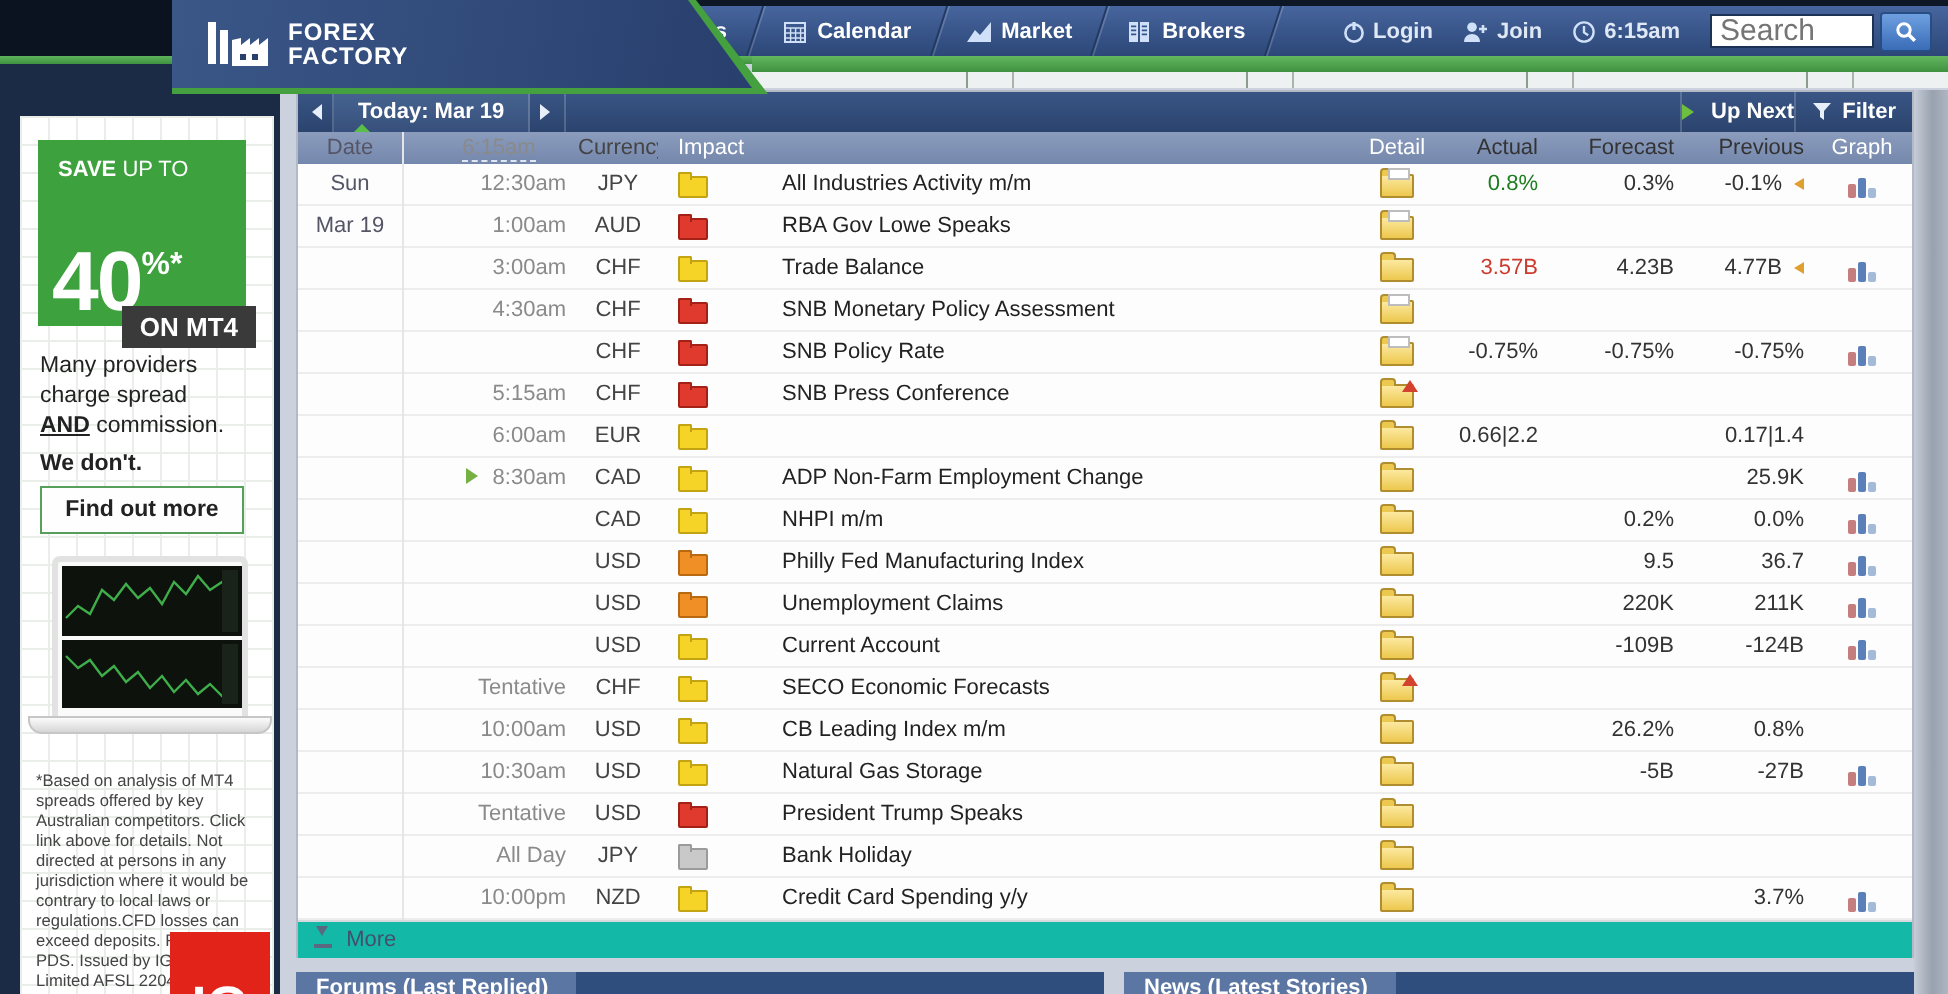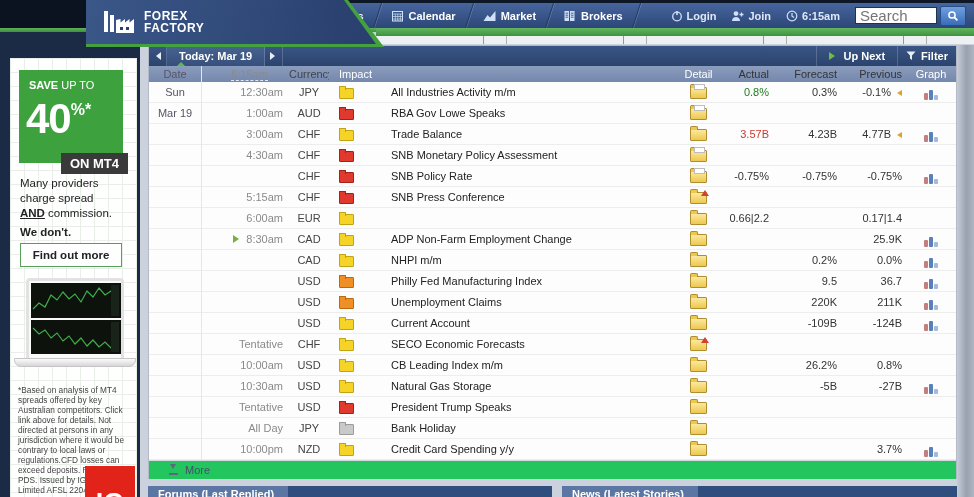--- a/index.html
+++ b/index.html
@@ -41,21 +41,21 @@
                 background-image:repeating-linear-gradient(90deg,transparent 0 55px,#8d9c8d 55px 56px,transparent 56px 78px,#aab5aa 78px 79px,transparent 79px 140px);}
 
   
   .sidebar{position:absolute;left:0;top:32px;width:140px;height:465px;background:#1c2b45;z-index:4;}
   .adpanel{position:absolute;left:10px;top:26px;width:127px;height:439px;background:#fff;overflow:hidden;
            background-image:linear-gradient(#eaeee9 1px,transparent 1px),linear-gradient(90deg,#eaeee9 1px,transparent 1px);
            background-size:14px 14px;cursor:pointer;}
   .ad-green{position:absolute;left:9px;top:12px;width:104px;height:93px;background:#3da13d;}
   .ad-save{color:#fff;font-size:11px;margin:9px 0 0 10px;}
   .ad-save b{font-weight:bold;}
-  .ad-num{color:#fff;font-size:42px;font-weight:bold;line-height:38px;margin-left:7px;letter-spacing:-1px;}
+  .ad-num{color:#fff;font-size:42px;font-weight:bold;line-height:38px;margin-left:7px;letter-spacing:-1px;margin-top:23px;}
   .ad-sup{font-size:16px;vertical-align:18px;letter-spacing:0;}
   .ad-badge{position:absolute;right:-5px;bottom:-11px;background:#3a3a3a;color:#fff;font-weight:bold;
             font-size:13px;padding:3px 9px;}
   .ad-body{position:absolute;left:10px;top:118px;font-size:11.5px;color:#222;line-height:15px;}
   .ad-body .bu{font-weight:bold;text-decoration:underline;}
   .ad-body .b{font-weight:bold;}
   .ad-cta{position:absolute;left:10px;top:185px;width:102px;height:24px;border:1px solid #57a05c;background:#fdfefd;
           color:#222;font-weight:bold;font-size:11.5px;text-align:center;line-height:22px;box-sizing:border-box;cursor:pointer;}
   .laptop{position:absolute;left:4px;top:220px;width:122px;height:98px;}
   .lt-screen{position:absolute;left:12px;top:0;width:98px;height:80px;background:#fafafa;border:3px solid #e2e2e2;
@@ -74,21 +74,21 @@
                 background:linear-gradient(#3a5585,#2b446e);display:flex;align-items:center;color:#fff;font-size:11px;font-weight:bold;}
   .tb-arrow{width:18px;height:20px;display:flex;align-items:center;justify-content:center;cursor:pointer;
             border-right:1px solid rgba(255,255,255,.18);box-sizing:border-box;}
   .arr-l{width:0;height:0;border:4px solid transparent;border-right:5px solid #e8eef8;margin-right:2px;}
   .arr-r{width:0;height:0;border:4px solid transparent;border-left:5px solid #e8eef8;margin-left:2px;}
   .tb-today{position:relative;height:20px;line-height:20px;padding:0 12px;cursor:pointer;
             background:linear-gradient(#46648f,#374f7c);border-right:1px solid rgba(255,255,255,.18);}
   .tb-today::after{content:"";position:absolute;left:10px;bottom:0;width:0;height:0;
                    border:4px solid transparent;border-bottom:4px solid #5abf49;}
   .tb-spacer{flex:1;}
-  .tb-upnext{display:flex;align-items:center;gap:5px;padding:0 12px;height:20px;cursor:pointer;
+  .tb-upnext{display:flex;align-items:center;gap:5px;padding:0 0;height:20px;cursor:pointer;
              border-left:1px solid rgba(255,255,255,.18);}
   .upnext-tri{width:0;height:0;border:4px solid transparent;border-left:6px solid #6fbf3f;}
   .tb-filter{display:flex;align-items:center;gap:5px;padding:0 8px;height:20px;cursor:pointer;
              border-left:1px solid rgba(255,255,255,.18);}
 
   .cal-colhead{position:absolute;left:0;top:20px;width:100%;height:16px;
                background:linear-gradient(#8b9cbd,#7488ad);color:#fff;font-size:10px;}
   .cal-colhead .cell{height:16px;line-height:16px;}
   .dashed-u{border-bottom:1px dashed #dfe6f2;cursor:pointer;}
 
@@ -121,22 +121,22 @@
                background:linear-gradient(#fce9a0,#edc84e);border:1px solid #b08d2e;border-radius:1px;margin-top:5px;}
   .icon-folder::before{content:"";position:absolute;top:-4px;left:-1px;width:6px;height:3px;background:#edc84e;
                        border:1px solid #b08d2e;border-bottom:none;border-radius:2px 2px 0 0;}
   .icon-folder.open::after{content:"";position:absolute;top:-4px;right:1px;width:9px;height:4px;background:#fff;border:1px solid #bdbdbd;}
   .icon-folder.report::after{content:"";position:absolute;top:-7px;right:-3px;width:0;height:0;
                              border:4px solid transparent;border-bottom:6px solid #d2422f;}
 
   .revised{display:inline-block;width:0;height:0;border:3px solid transparent;border-right:5px solid #e0a030;margin-left:3px;}
   .upnext-arrow{display:inline-block;width:0;height:0;border:4px solid transparent;border-left:6px solid #74b042;margin-right:3px;}
 
-  .cal-more{position:absolute;left:0;top:414px;width:100%;height:19px;background:#22c55e;border-top:1px solid #d6d9de;
-            line-height:18px;font-size:11px;color:#44506b;padding-left:20px;box-sizing:border-box;cursor:pointer;}
+  .cal-more{position:absolute;left:0;top:414px;width:100%;height:19px;background:#14b8a6;border-top:1px solid #d6d9de;
+            line-height:18px;font-size:11px;color:#44506b;padding-left:8px;box-sizing:border-box;cursor:pointer;}
   .more-icon{display:inline-block;position:relative;width:9px;height:9px;margin-right:4px;border-bottom:2px solid #5a6880;vertical-align:-1px;}
   .more-icon::before{content:"";position:absolute;left:1px;top:0;width:0;height:0;border:3px solid transparent;border-top:5px solid #5a6880;}
 
   
   .rstrip{position:absolute;left:957px;top:45px;width:17px;height:452px;
           background:linear-gradient(90deg,#c6cdd8,#98a1ae 55%,#aeb6c1);}
 
   
   .footbar{position:absolute;top:486px;height:11px;background:#2f4e7e;overflow:hidden;}
   .foot-left{left:148px;width:404px;}

